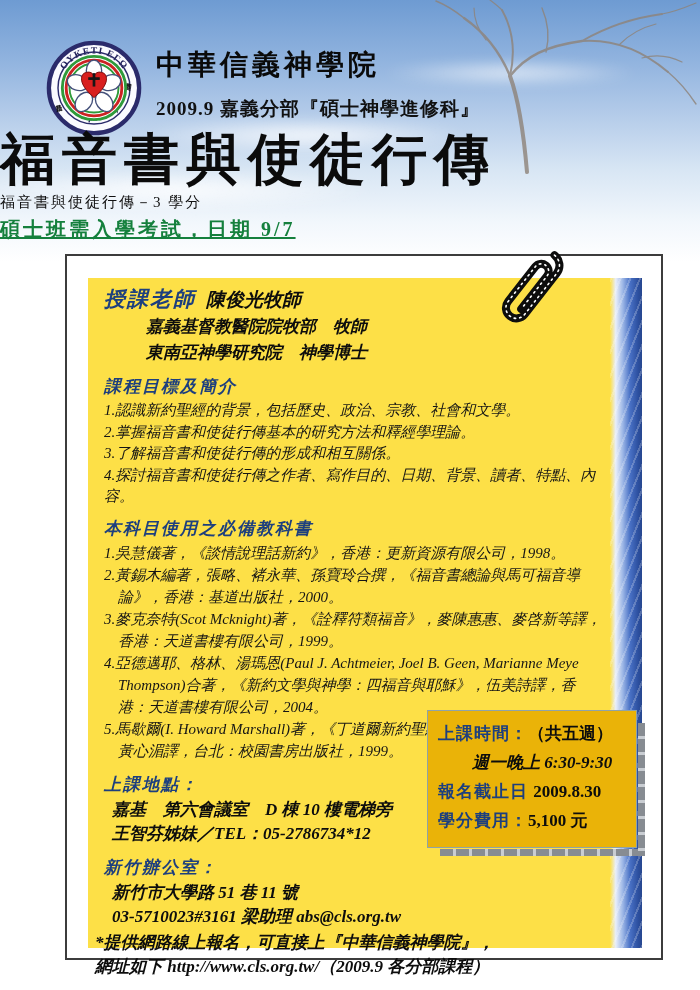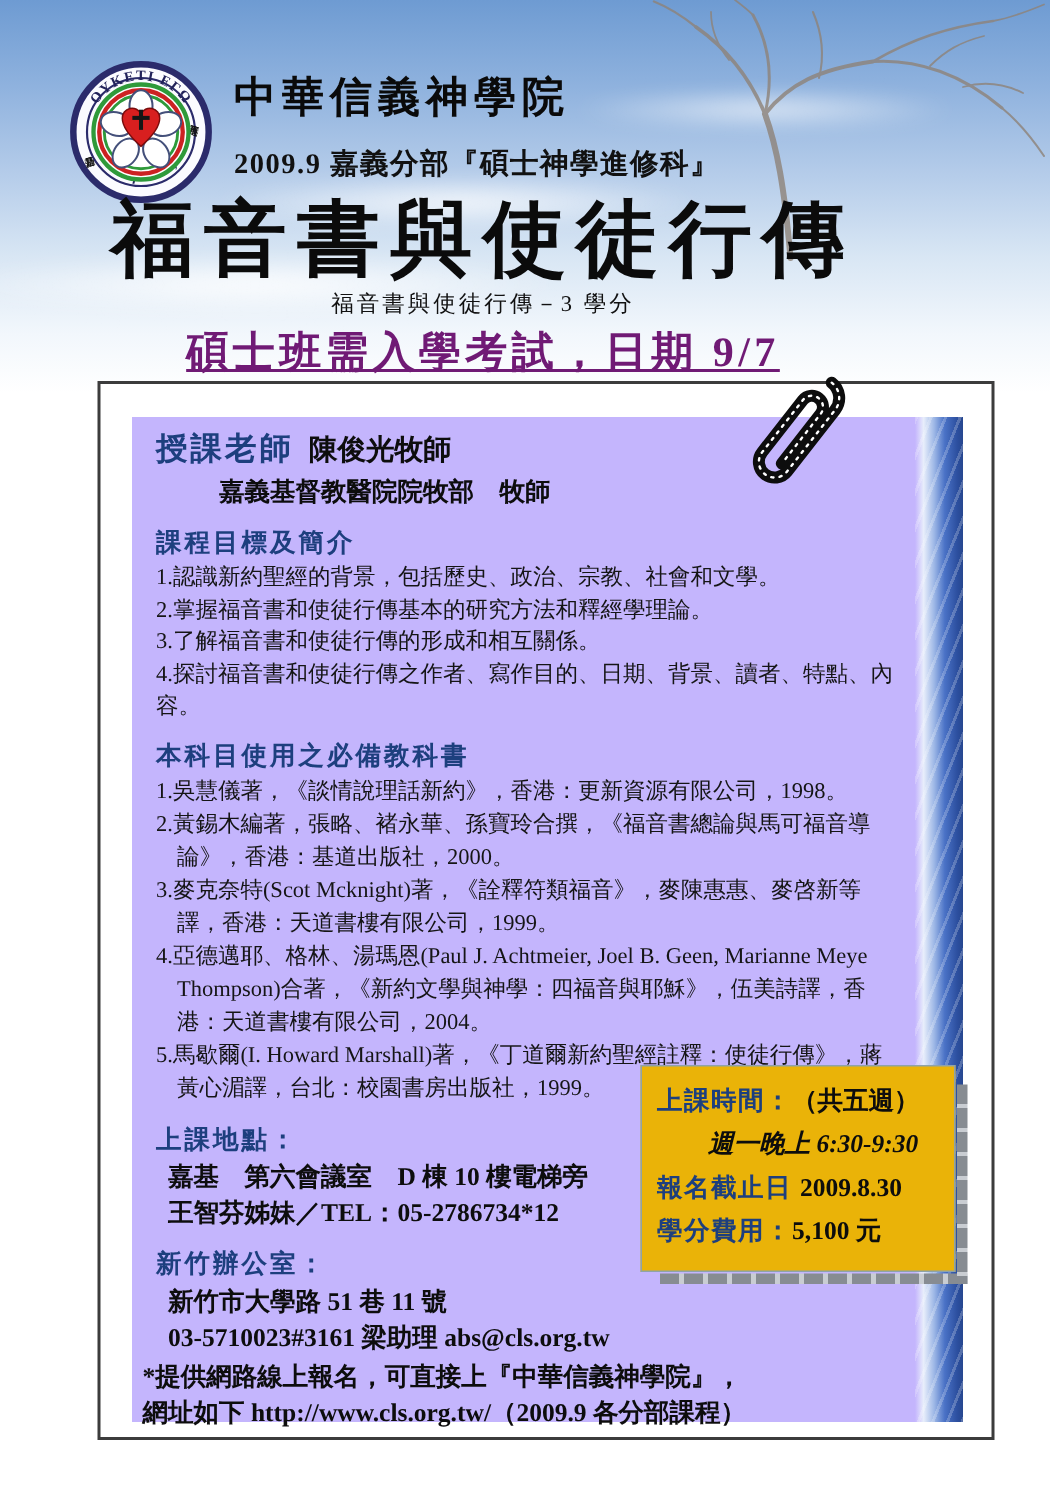--- a/index.html
+++ b/index.html
@@ -15,30 +15,30 @@
   .cloud.c3{left:-40px;top:170px;width:420px;height:40px;background:radial-gradient(ellipse,rgba(255,255,255,.9),rgba(255,255,255,0) 70%);}
   .tree{position:absolute;top:0;right:0;}
 
   
   .header{position:absolute;top:40px;left:46px;display:flex;align-items:flex-start;z-index:3;}
   .header-text{margin-left:14px;}
   .school-name{font-size:28px;font-weight:900;letter-spacing:4px;color:#0a0a0a;margin-top:6px;}
   .program-line{font-size:19px;font-weight:700;letter-spacing:1px;color:#111;margin-top:12px;}
 
   
-  .title-block{position:absolute;top:130px;left:0;width:604px;text-align:center;z-index:3;padding-left:20px;}
+  .title-block{position:absolute;top:130px;left:0;width:604px;text-align:left;z-index:3;}
   .main-title{font-size:55px;font-weight:900;letter-spacing:7px;line-height:60px;color:#0b0b0b;}
   .sub-title{font-size:15px;letter-spacing:2px;margin-top:3px;color:#111;}
-  .notice{font-size:28px;font-weight:bold;letter-spacing:3px;margin-top:4px;
-          color:#701a75;text-decoration:underline;}
+  .notice{font-size:20px;font-weight:bold;letter-spacing:3px;margin-top:4px;
+          color:#15803d;text-decoration:underline;}
 
   
   .outer-box{position:absolute;left:65px;top:254px;width:594px;height:702px;
              border:2px solid #3c3c3c;background:#fff;z-index:2;}
-  .panel{position:absolute;left:21px;top:22px;right:19px;bottom:10px;background:#c4b5fd;}
+  .panel{position:absolute;left:21px;top:22px;right:19px;bottom:10px;background:#fde047;font-style:italic;}
   .band{position:absolute;top:0;right:0;bottom:0;width:32px;z-index:1;
         background:linear-gradient(90deg,rgba(217,246,244,0) 0%,#e8eefb 18%,#9db7e6 40%,#4a72c6 62%,#2c4f9f 88%,#27478f 100%);}
   .band::after{content:"";position:absolute;inset:0;
         background:repeating-linear-gradient(112deg,rgba(255,255,255,.22) 0 2px,rgba(255,255,255,0) 2px 9px);}
   .content{position:relative;z-index:2;padding:8px 40px 0 16px;}
 
   .navy{color:#1d3f7e;}
   .instructor-line{line-height:26px;}
   .sec-h,.loc-h{font-size:17px;font-weight:900;letter-spacing:2px;color:#1d3f7e;line-height:26px;}
   .instructor-line .h{font-size:21px;font-weight:900;letter-spacing:2px;}
@@ -142,20 +142,21 @@
   <div class="outer-box">
     <div class="panel">
       <div class="band"></div>
       <div class="content">
 
         <div class="instructor-line">
           <span class="h navy">授課老師</span>
           <span class="name">陳俊光牧師</span>
         </div>
         <div class="cred">嘉義基督教醫院院牧部　牧師</div>
+        <div class="cred">東南亞神學研究院　神學博士</div>
 
         <div class="sec-h">課程目標及簡介</div>
         <div class="obj">1.認識新約聖經的背景，包括歷史、政治、宗教、社會和文學。</div>
         <div class="obj">2.掌握福音書和使徒行傳基本的研究方法和釋經學理論。</div>
         <div class="obj">3.了解福音書和使徒行傳的形成和相互關係。</div>
         <div class="obj">4.探討福音書和使徒行傳之作者、寫作目的、日期、背景、讀者、特點、內容。</div>
 
         <div class="sec-h">本科目使用之必備教科書</div>
         <div class="book">1.吳慧儀著，《談情說理話新約》，香港：更新資源有限公司，1998。</div>
         <div class="book">2.黃錫木編著，張略、褚永華、孫寶玲合撰，《福音書總論與馬可福音導論》，香港：基道出版社，2000。</div>

